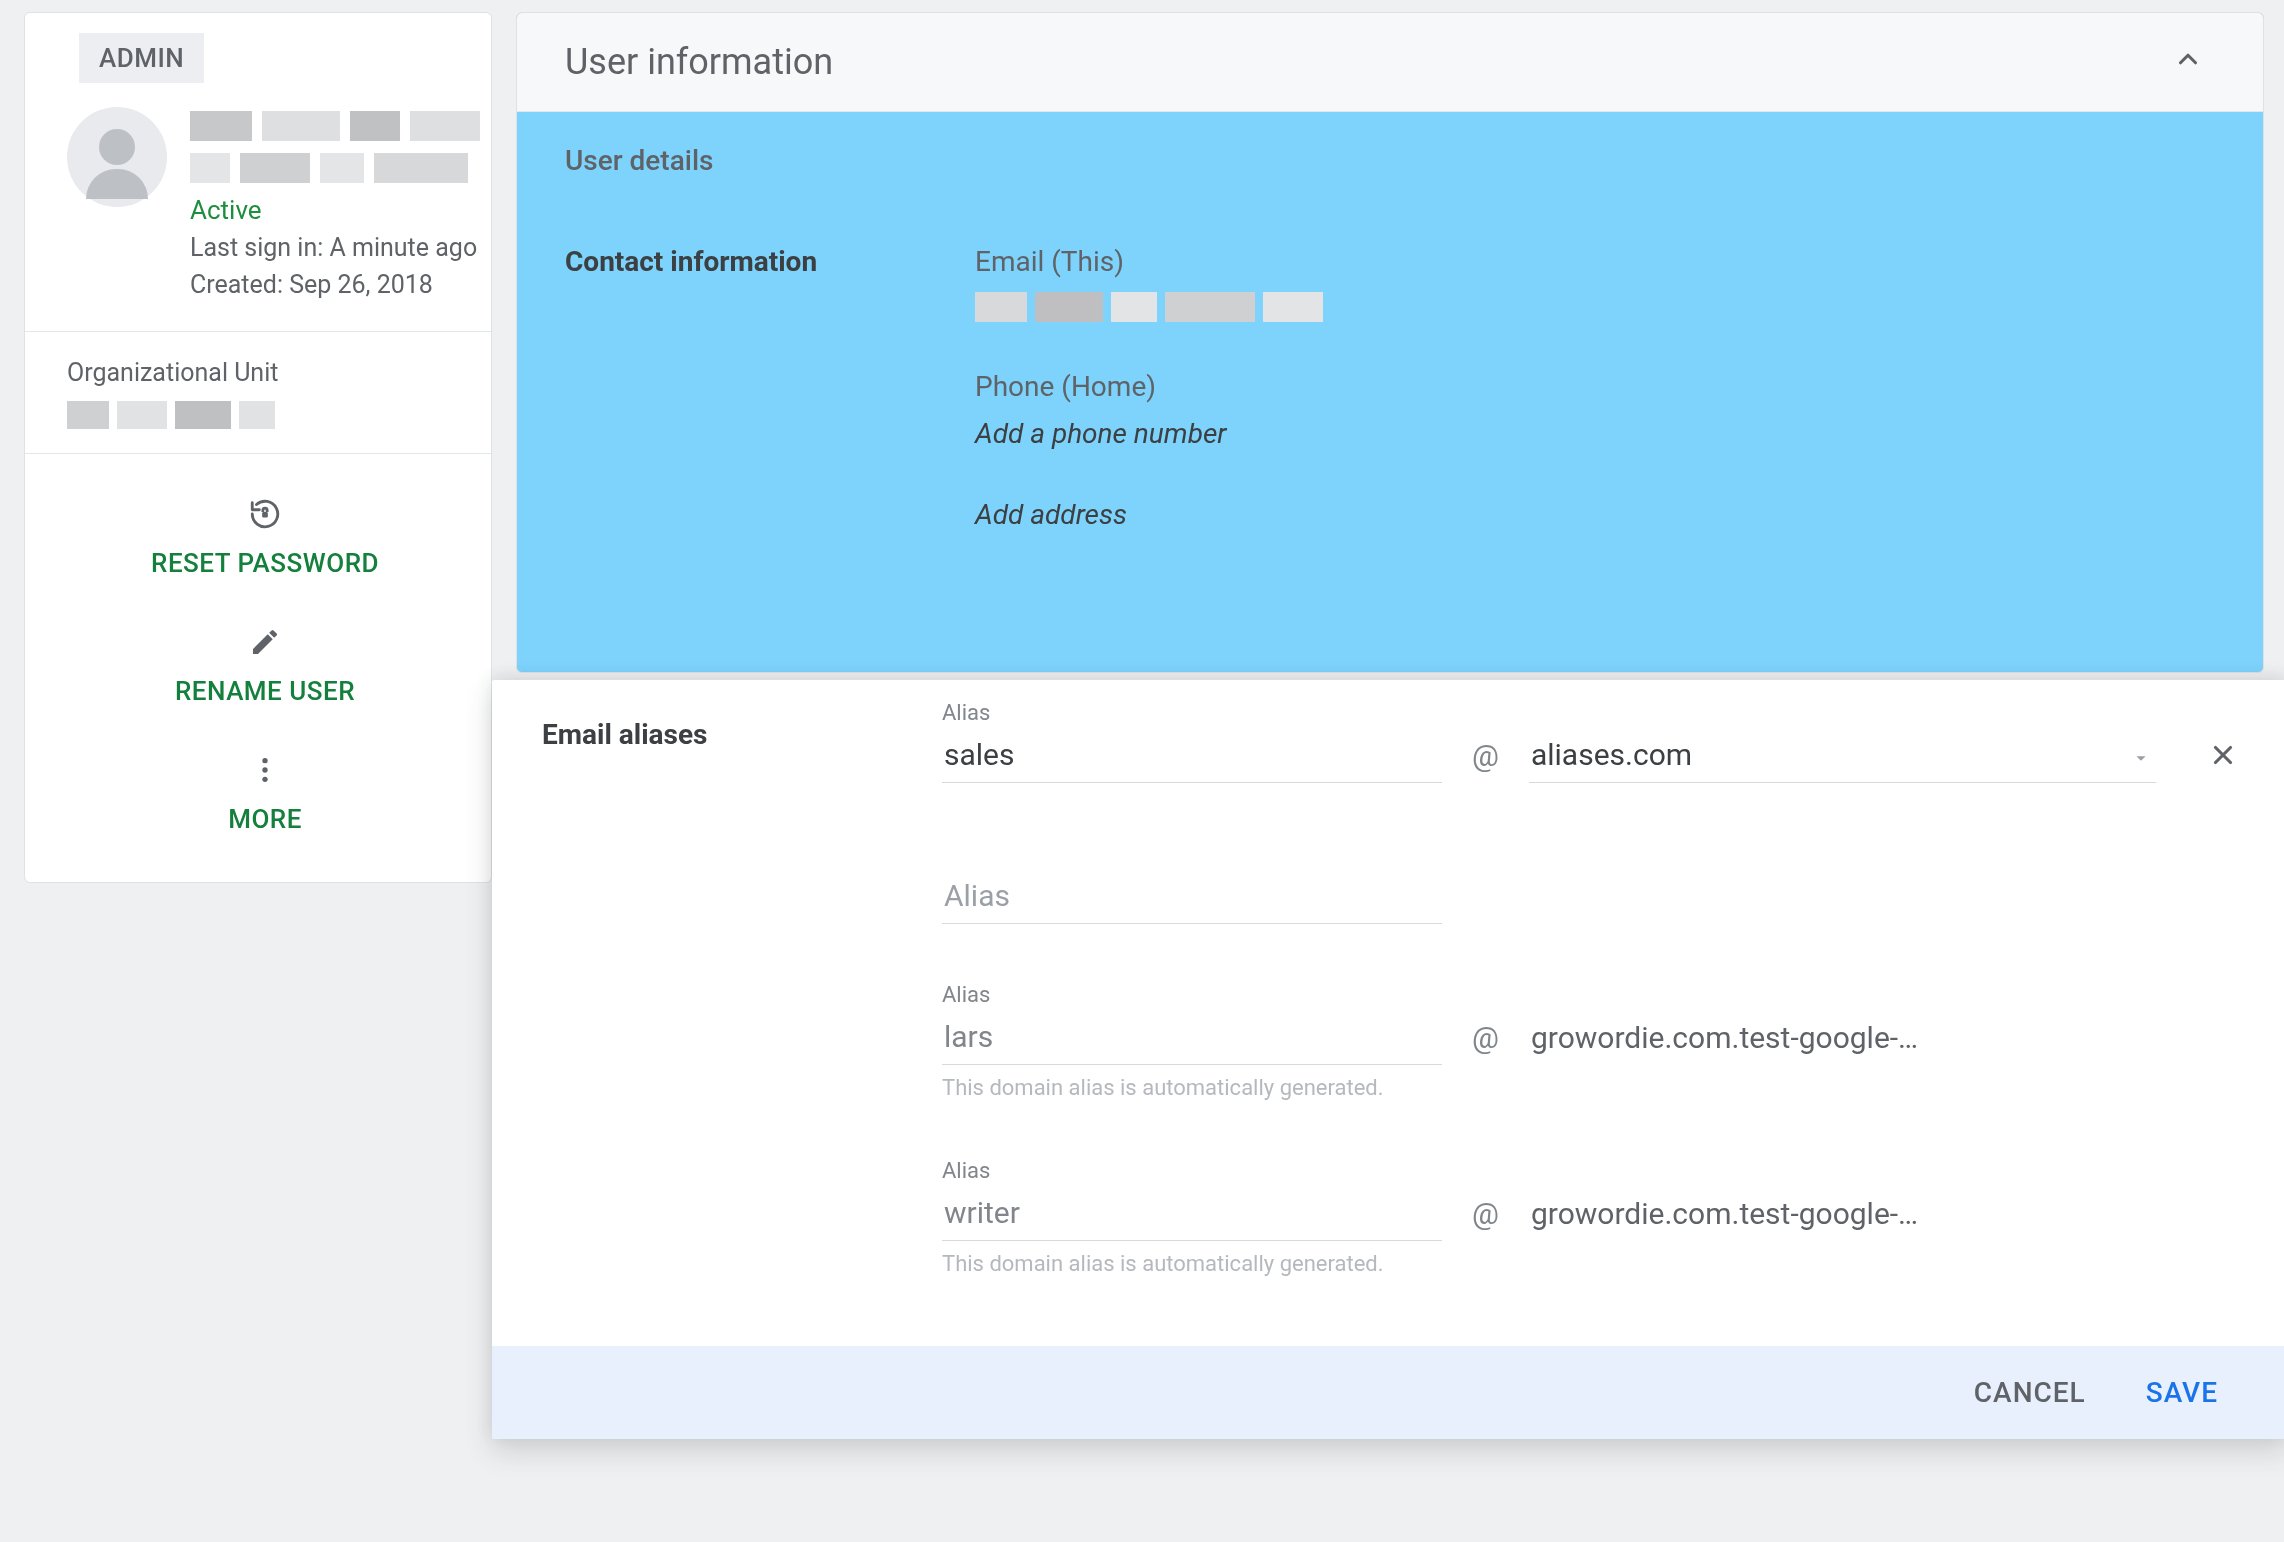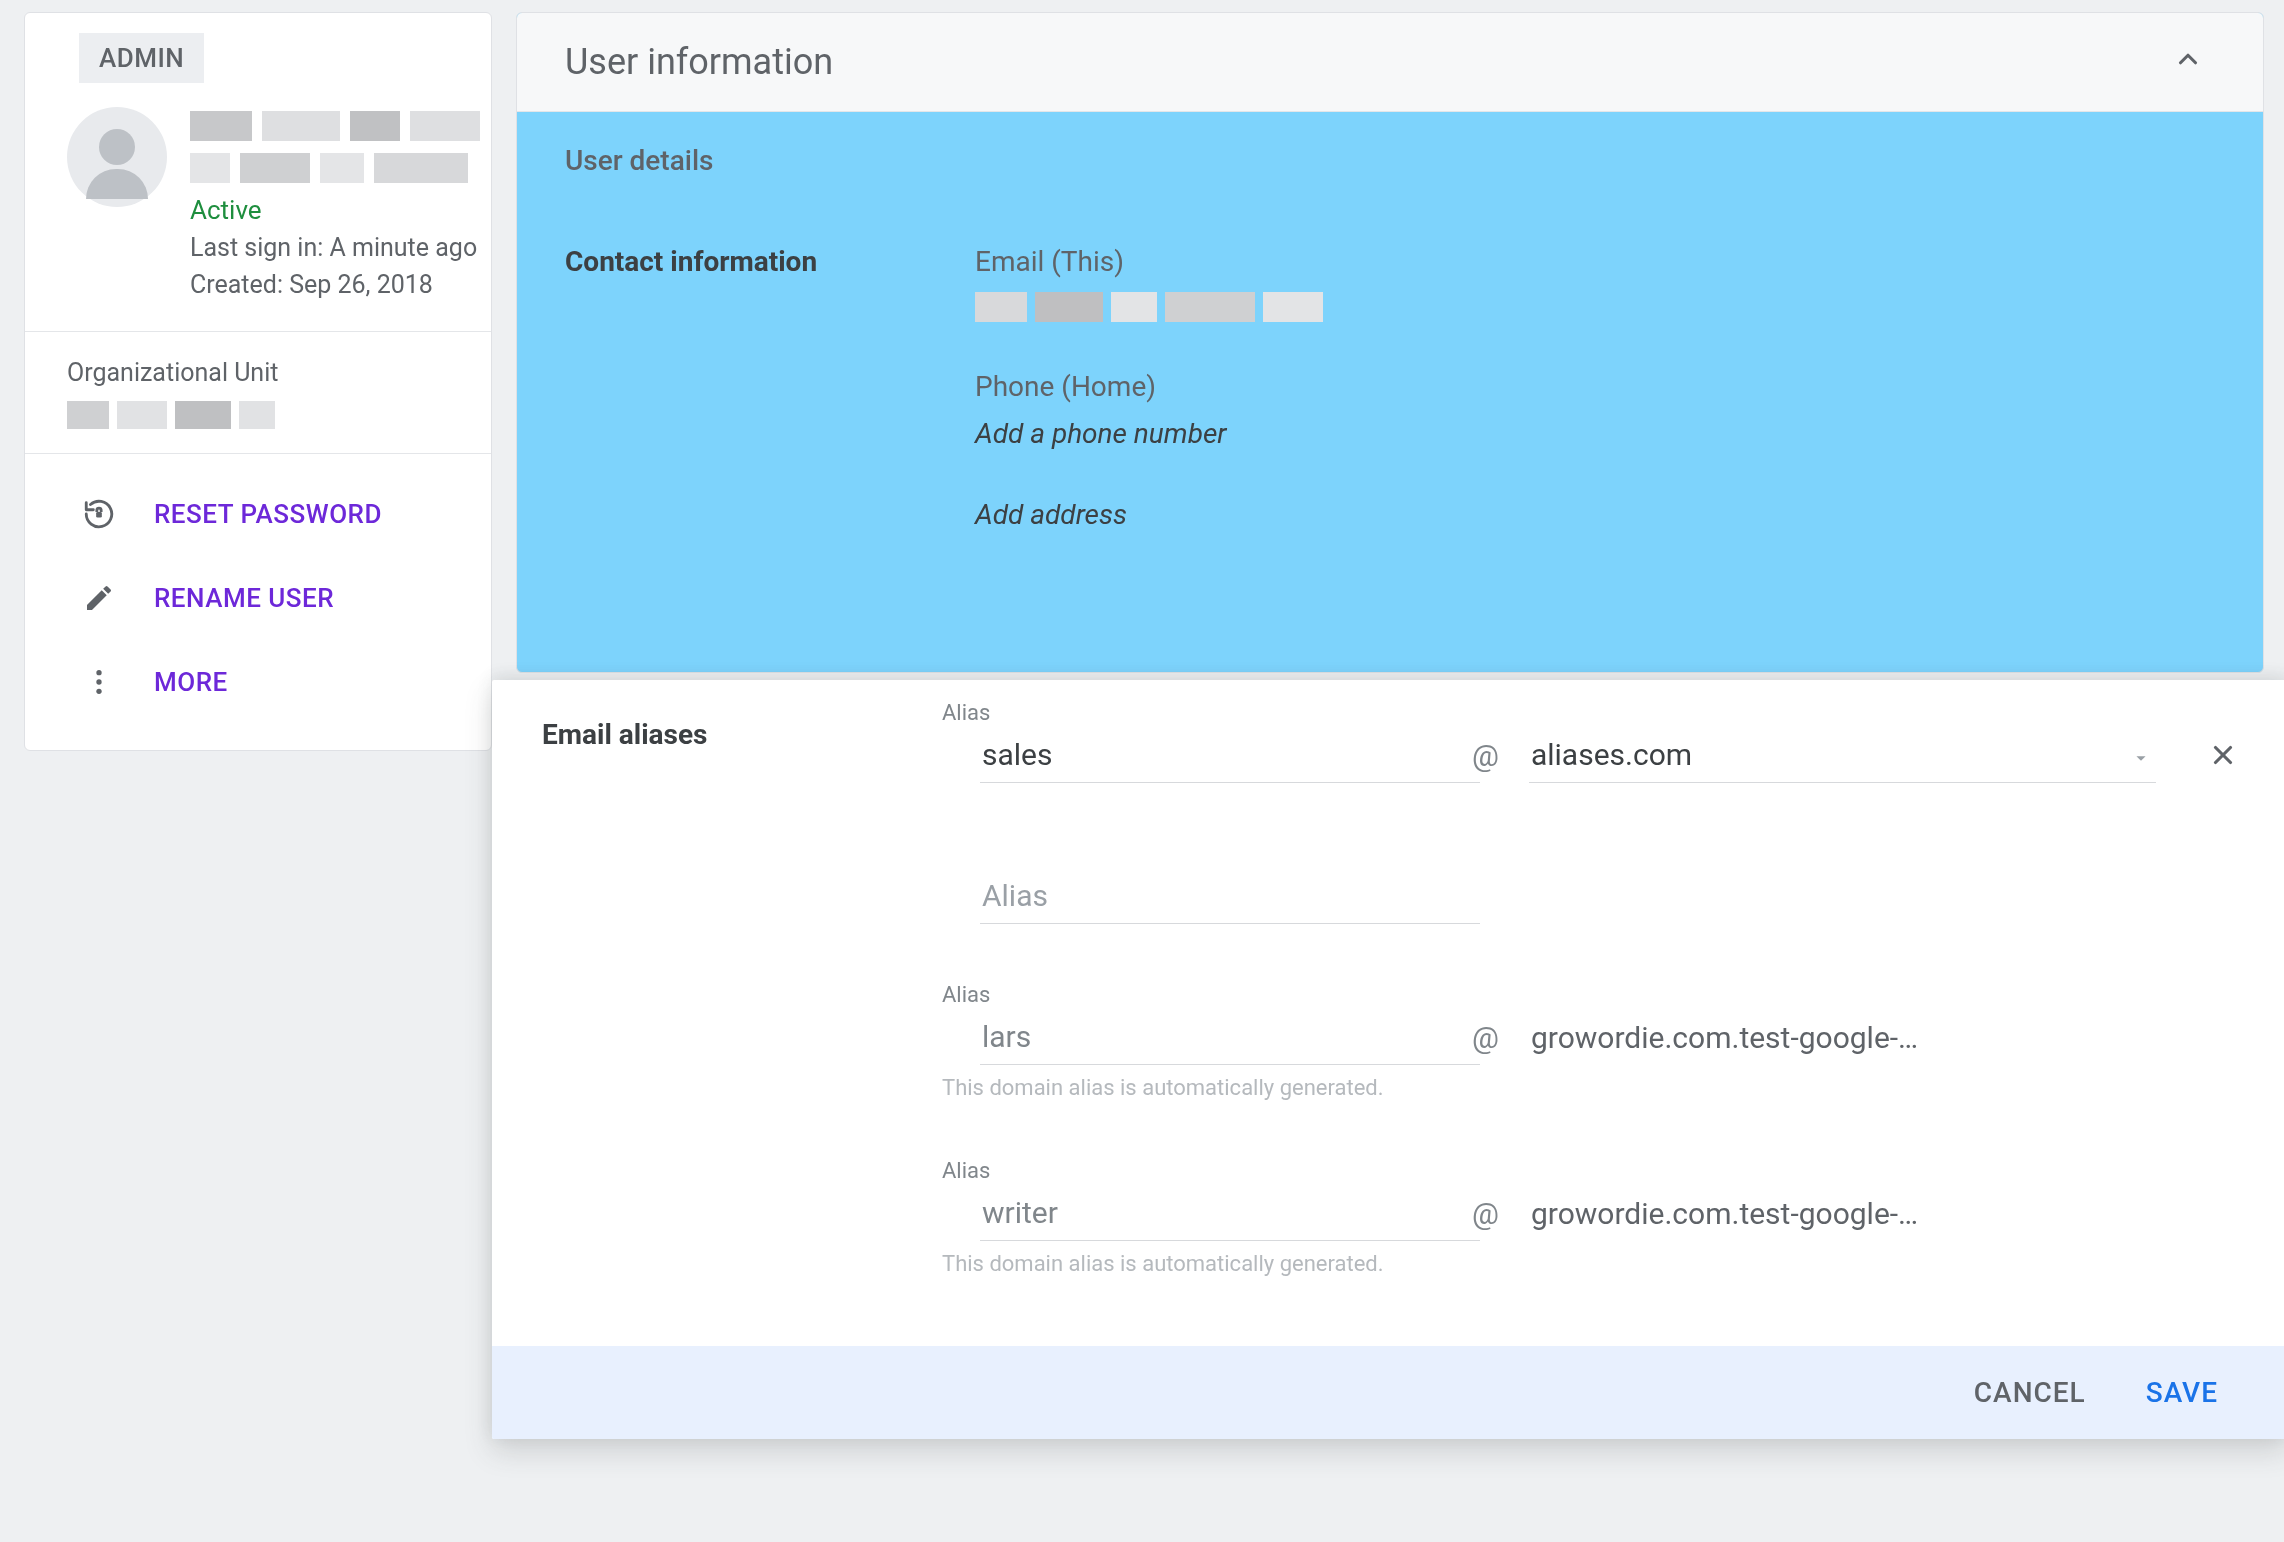--- a/index.html
+++ b/index.html
@@ -83,25 +83,26 @@
   .org-unit {
     padding: 26px 40px 24px 42px;
   }
   .org-unit .label { color: #5f6368; font-size: 25px; margin-bottom: 14px; }
   .org-redact { display:flex; gap:8px; }
   .org-redact .rblock { height:28px; }
 
   .action-list { padding: 18px 0 26px 0; }
   .action-item {
     display:flex; align-items:center;
-    gap: 35px;
+    gap: 14px;
     padding: 22px 40px 22px 54px;
-    color:#6d28d9; font-weight:500; font-size:26px;
+    color:#15803d; font-weight:500; font-size:26px;
     letter-spacing:0.5px;
     cursor:pointer;
+    flex-direction:column;
   }
   .action-icon {
     width:40px; height:40px; display:flex; align-items:center; justify-content:center;
     color:#5f6368;
   }
 
   
   .main {
     flex: 1;
     position: relative;
@@ -162,21 +163,20 @@
   .alias-input {
     width:100%;
     border:none;
     border-bottom:1px solid #d7d9dc;
     font-size:30px;
     color:#5f6368;
     padding: 6px 2px 10px 2px;
     font-family:inherit;
     background:transparent;
     outline:none;
-    margin-left:38px;
   }
   .alias-input.filled { color:#3c4043; }
   .alias-input.locked { color:#80868b; }
   .alias-input::placeholder { color:#9aa0a6; }
   .at-sym {
     color:#80868b; font-size:30px;
     padding-bottom:10px;
   }
   .domain-field {
     flex:1;

